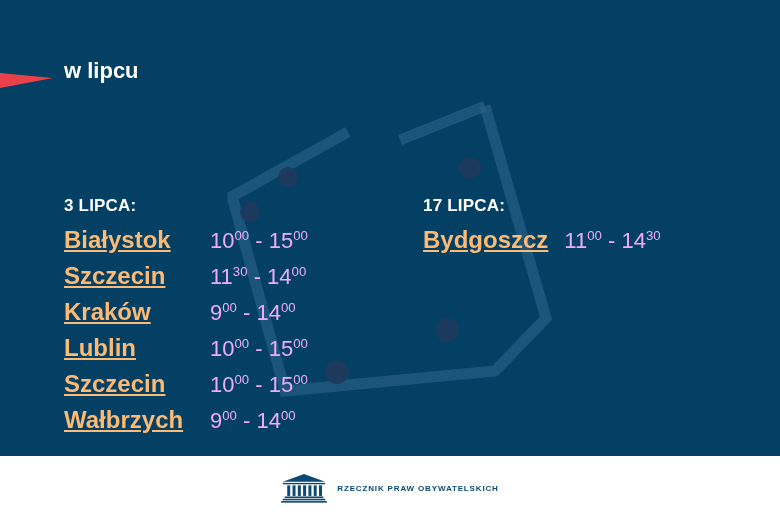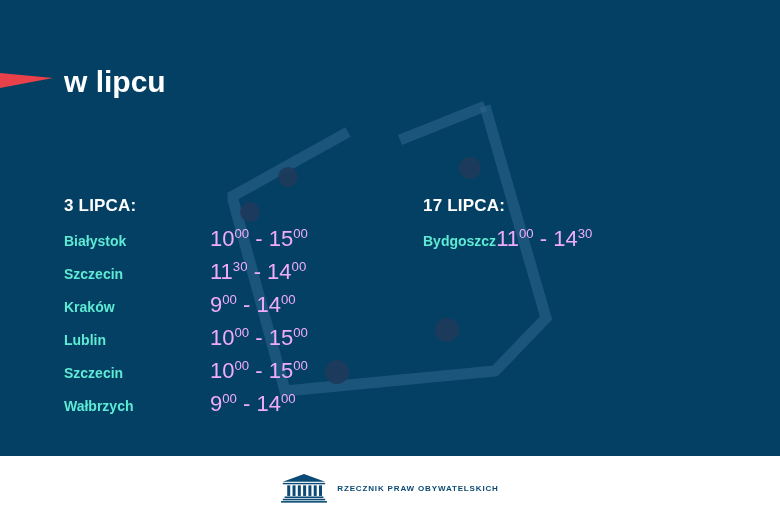--- a/index.html
+++ b/index.html
@@ -50,25 +50,25 @@
     display: block;
     font-size: 30px;
     font-weight: 400;
     color: #ffffff;
     letter-spacing: 0.1px;
     line-height: 1.18;
     white-space: nowrap;
   }
   .headline-line2 {
     display: block;
-    font-size: 30px;
+    font-size: 22px;
     font-weight: 700;
     color: #ffffff;
     line-height: 1.2;
-    margin-top: 12px;
+    margin-top: 6px;
     white-space: nowrap;
   }
 
   
   .schedule {
     position: absolute;
     left: 64px;
     top: 193px;
     width: 660px;
     display: flex;
@@ -95,26 +95,27 @@
     align-items: baseline;
     line-height: 1.5;
     white-space: nowrap;
   }
   .col-left .entry .city {
     width: 146px;
     flex: 0 0 146px;
   }
   .col-right .entry .city {
     flex: 0 0 auto;
-    margin-right: 0;
+    margin-right: 16px;
   }
   .city {
-    font-size: 14px;
-    font-weight: 700;
-    color: #5eead4;
+    font-size: 24px;
+    font-weight: 700;
+    color: #fdba74;
+    text-decoration: underline;
   }
   .hours {
     font-size: 22px;
     font-weight: 400;
     color: #f0abfc;
   }
   .hours sup {
     font-size: 0.6em;
     vertical-align: super;
     line-height: 0;

